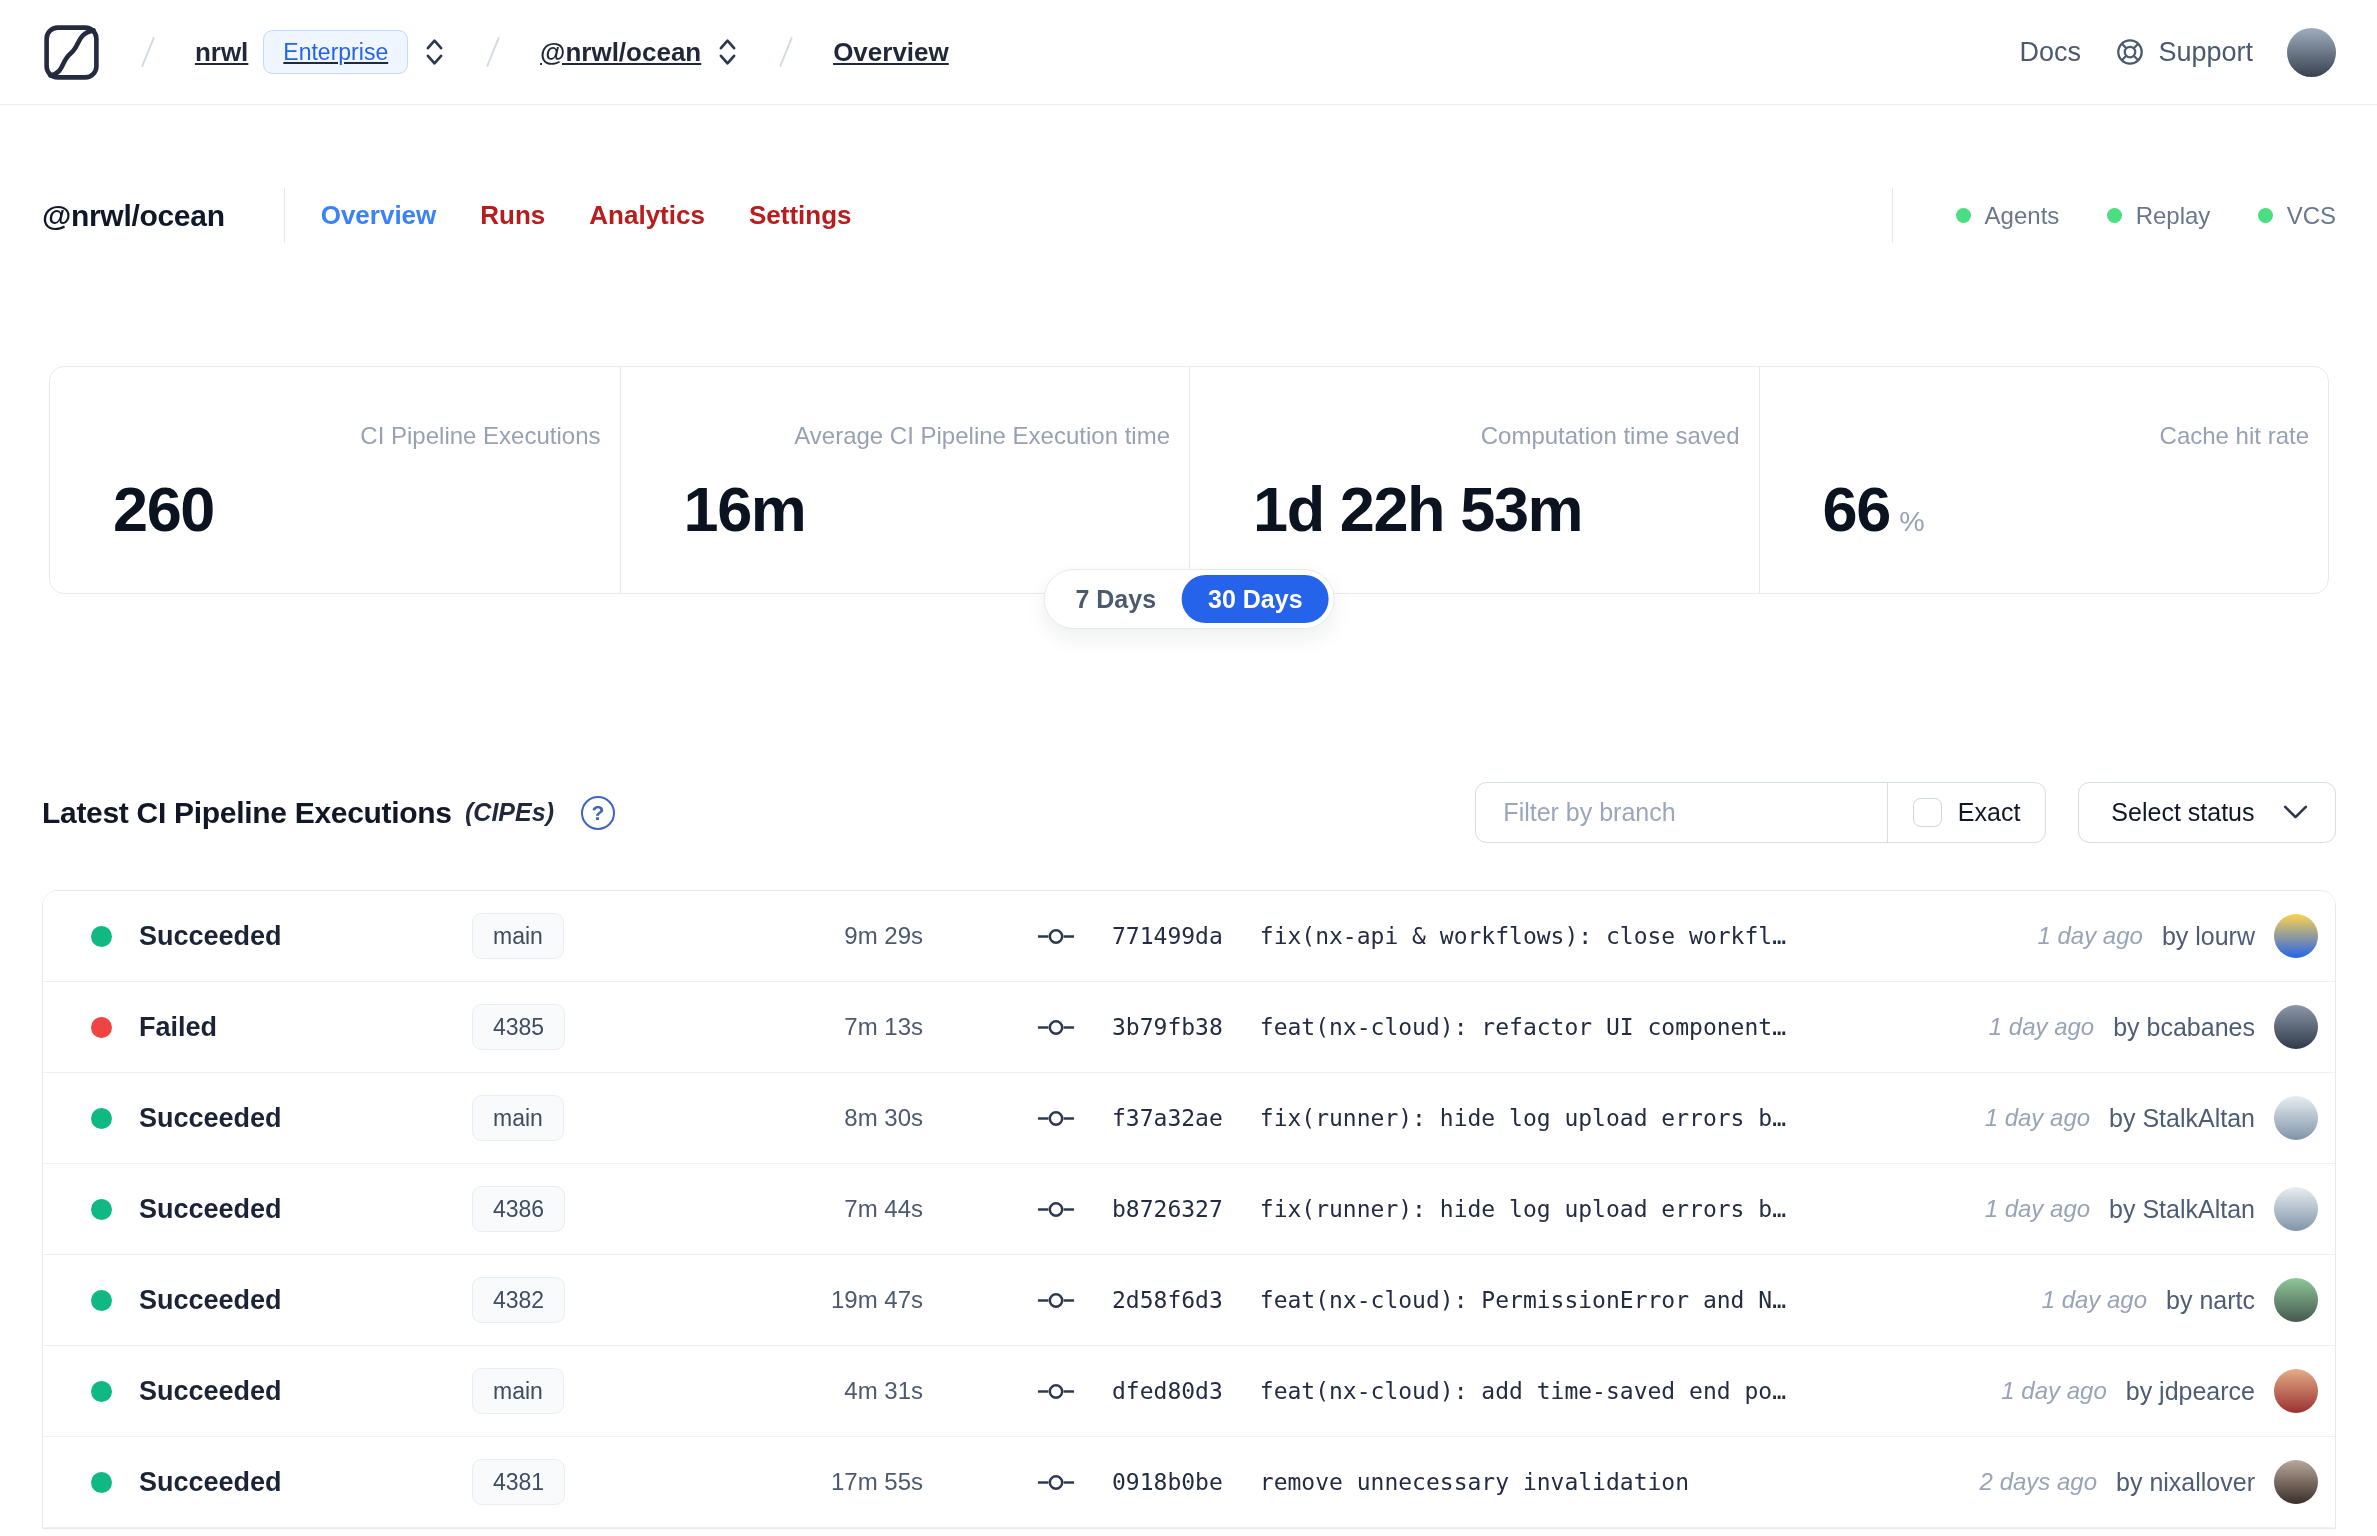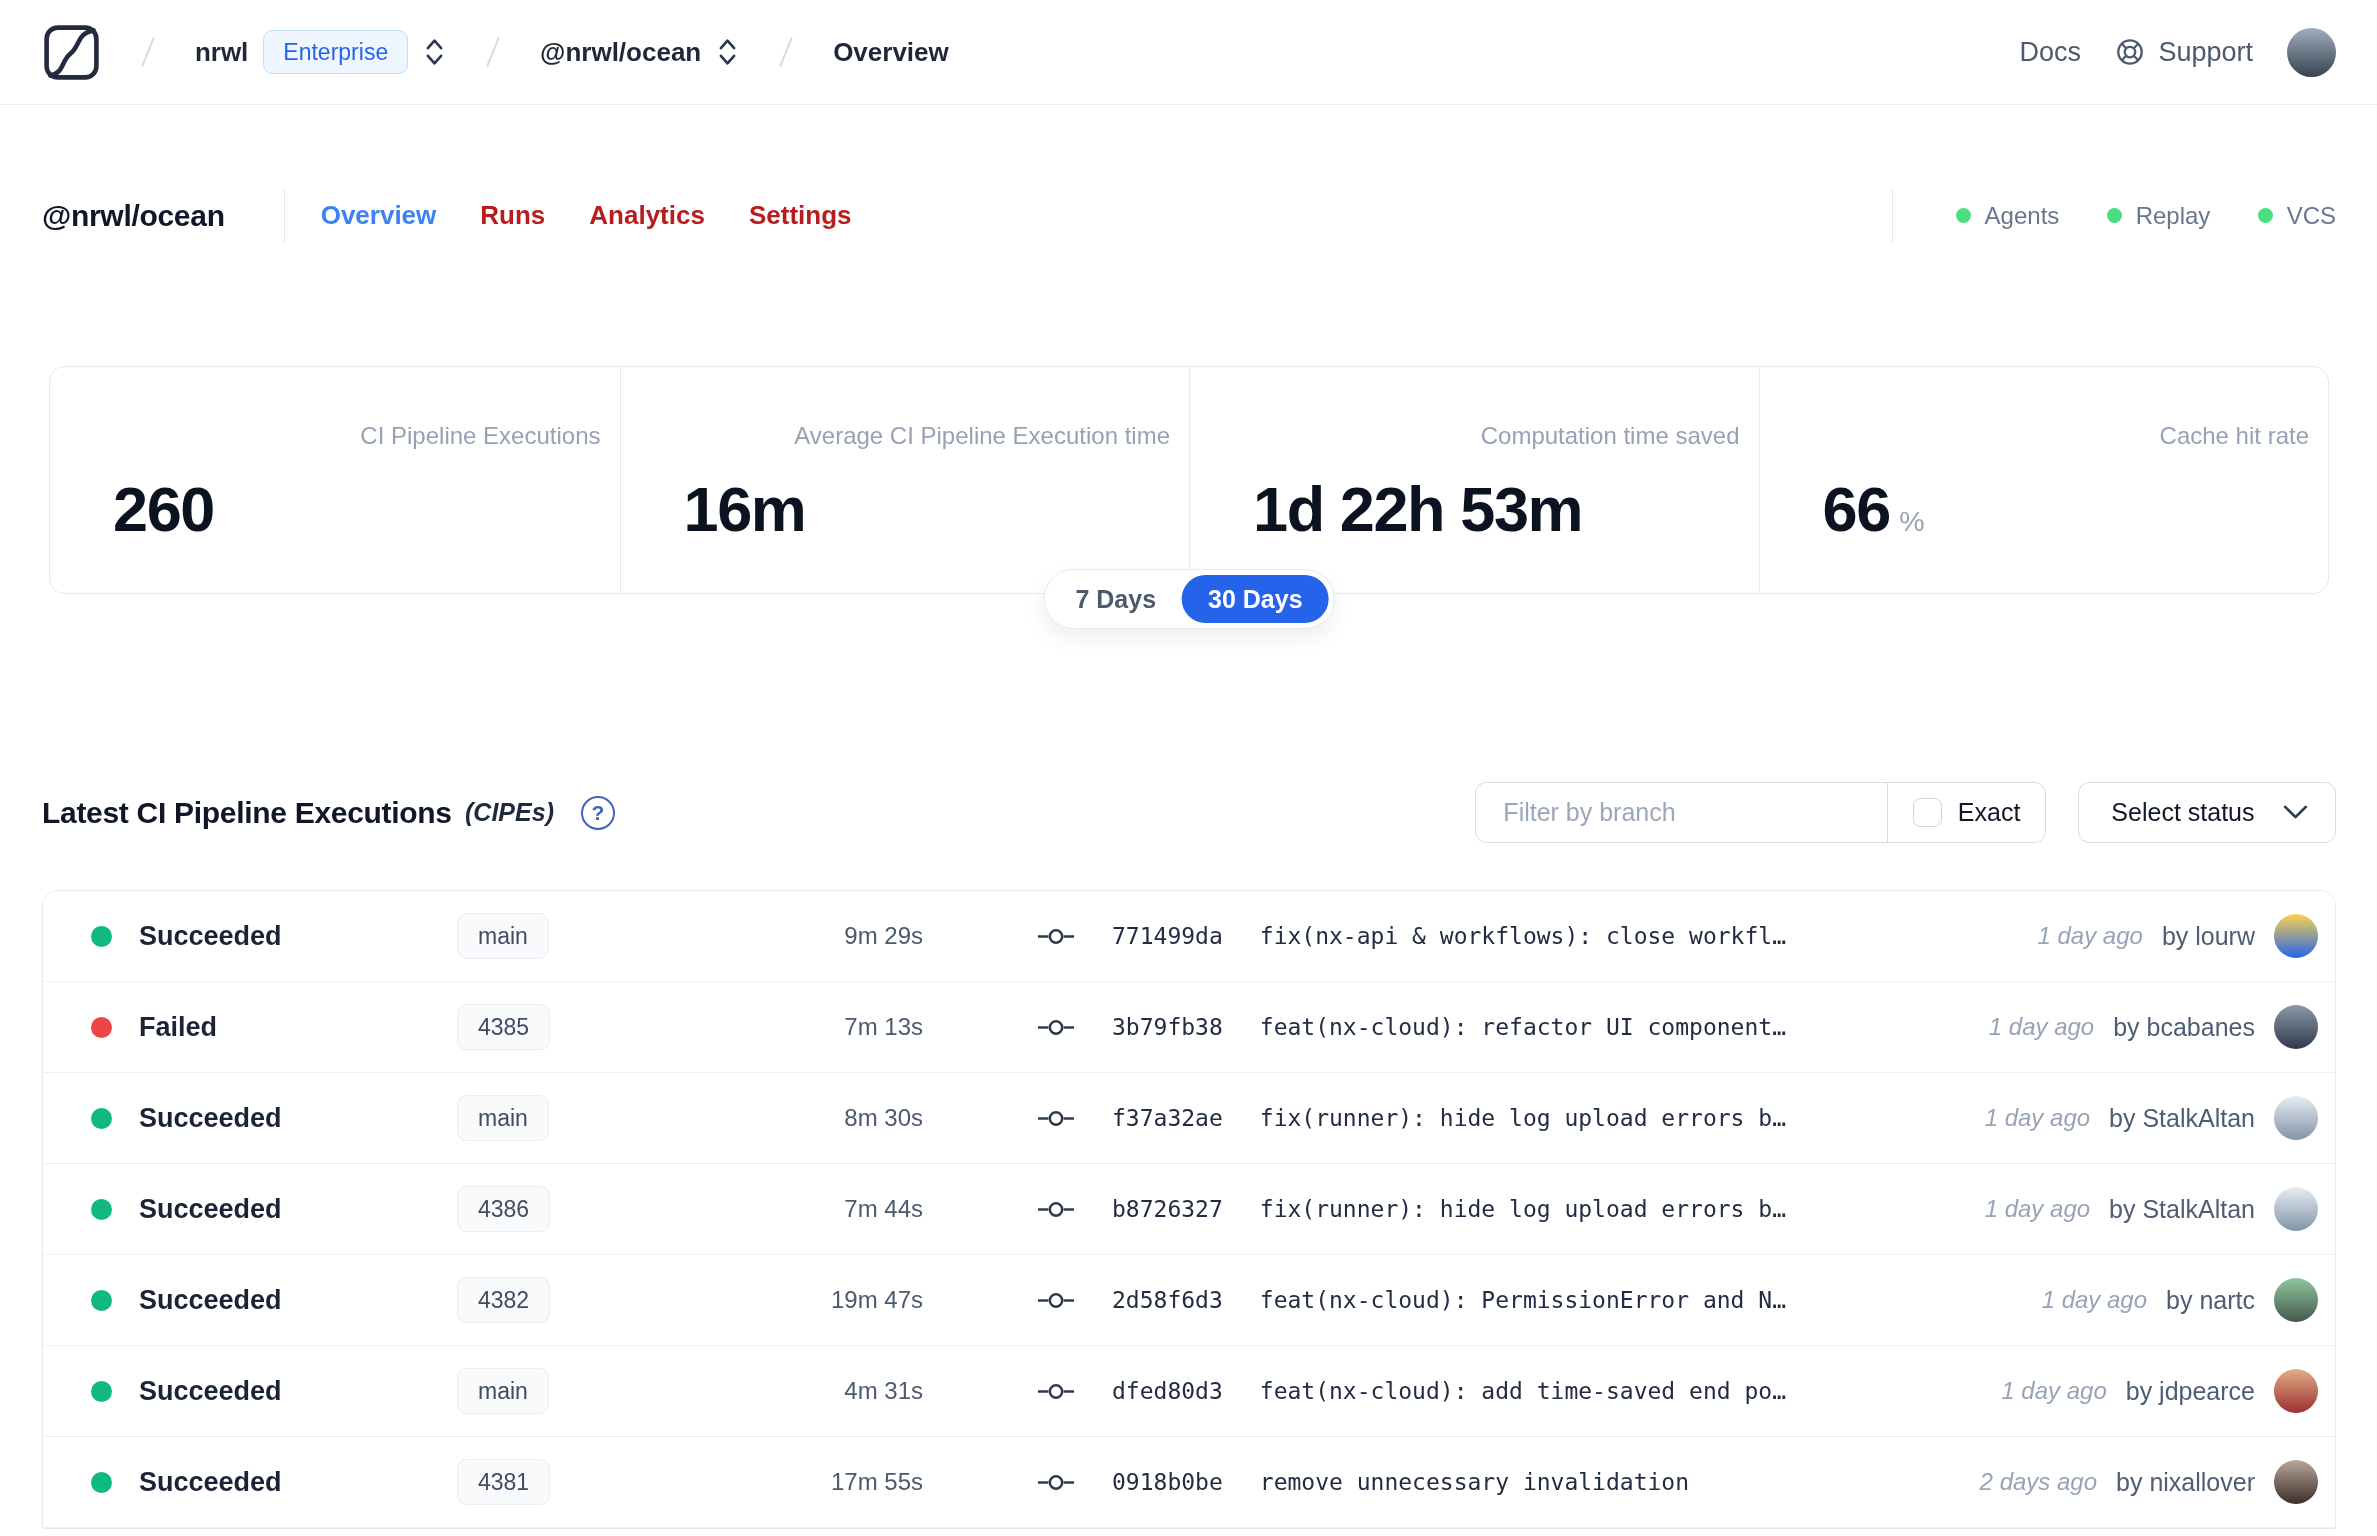--- a/index.html
+++ b/index.html
@@ -7,21 +7,21 @@
   body {
     background:#ffffff;
     font-family:"Liberation Sans", sans-serif;
     color:#1e293b;
   }
   
   .topbar {
     height:105px; display:flex; align-items:center;
     padding:0 42px; border-bottom:1px solid #e9edf2; background:#fff;
   }
-  .crumbs { display:flex; align-items:center; gap:46px; }
+  .crumbs { display:flex; align-items:center; gap:46px;text-decoration:underline; }
   .logo-btn { width:59px; height:59px; display:flex; align-items:center; justify-content:center; cursor:pointer; }
   .slash { width:1.9px; height:32px; background:#d4dbe4; transform:rotate(22deg); border-radius:1.9px; }
   .crumb-group { display:flex; align-items:center; gap:15px; }
   .crumb-text { font-size:26px; font-weight:700; color:#1f2738; }
   .badge-enterprise {
     background:#eff6ff; border:1.9px solid #bfdbfe; border-radius:9.5px;
     padding:7.6px 19px; font-size:23px; font-weight:500;
   }
   .switcher { display:flex; align-items:center; cursor:pointer; }
   .topbar-right { margin-left:auto; display:flex; align-items:center; gap:34px; }
@@ -92,21 +92,21 @@
     display:grid; grid-template-columns:366px 314px 152px 1fr auto;
     align-items:center; height:91px; padding:0 17px 0 48px;
     border-bottom:1px solid #edf0f4; background:#fff; cursor:pointer;
   }
   .cell-status { display:flex; align-items:center; gap:27px; }
   .dot { width:21px; height:21px; border-radius:50%; flex:none; }
   .status-label { font-size:27px; font-weight:600; color:#1b2437; }
   .branch-badge {
     display:inline-block; justify-self:start;
     background:#f8fafc; border:1px solid #e8edf3; border-radius:9.5px;
-    padding:8.6px 20px; font-size:23px; color:#3f4c61;
+    padding:8.6px 20px; font-size:23px; color:#3f4c61;margin-left:15px;
   }
   .cell-duration { text-align:right; font-size:24px; color:#4b5a6e; }
   .cell-commit { display:flex; align-items:center; gap:37px; padding-left:114px; overflow:hidden; white-space:nowrap; }
   .commit-text { font-family:"DejaVu Sans Mono", monospace; font-size:23px; color:#222c42; }
   .cell-meta { display:flex; align-items:center; gap:19px; justify-self:end; }
   .time-ago { font-style:italic; font-size:24px; color:#97a4b7; }
   .author { font-size:25px; color:#4d5d74; }
   .row-avatar { width:44px; height:44px; border-radius:50%; flex:none; }
   svg { display:block; }
 </style>

